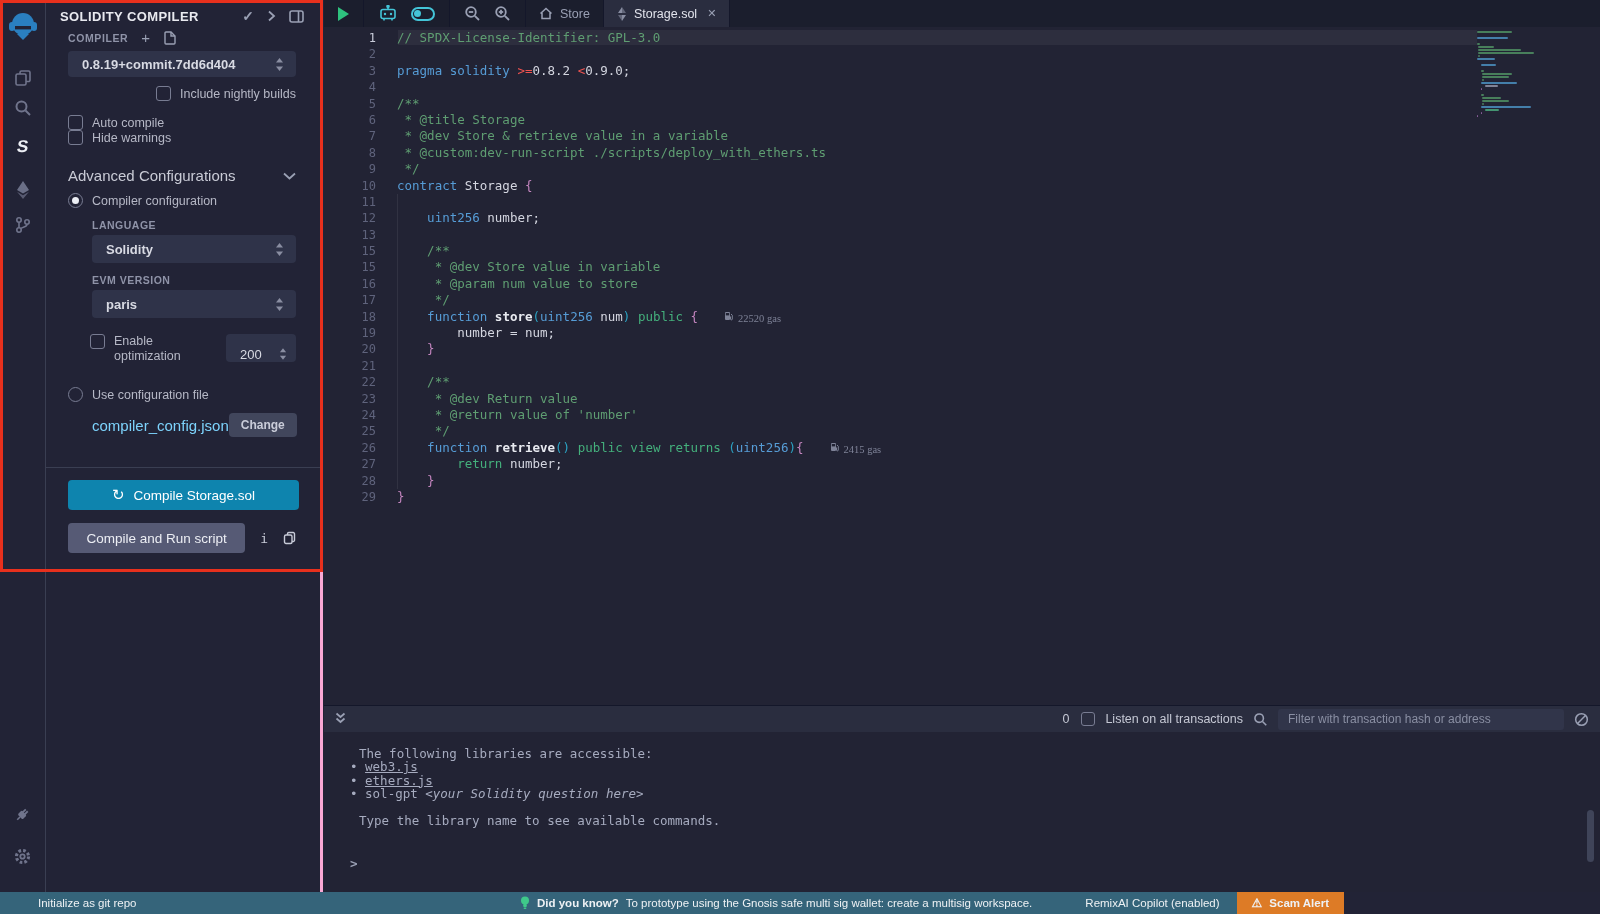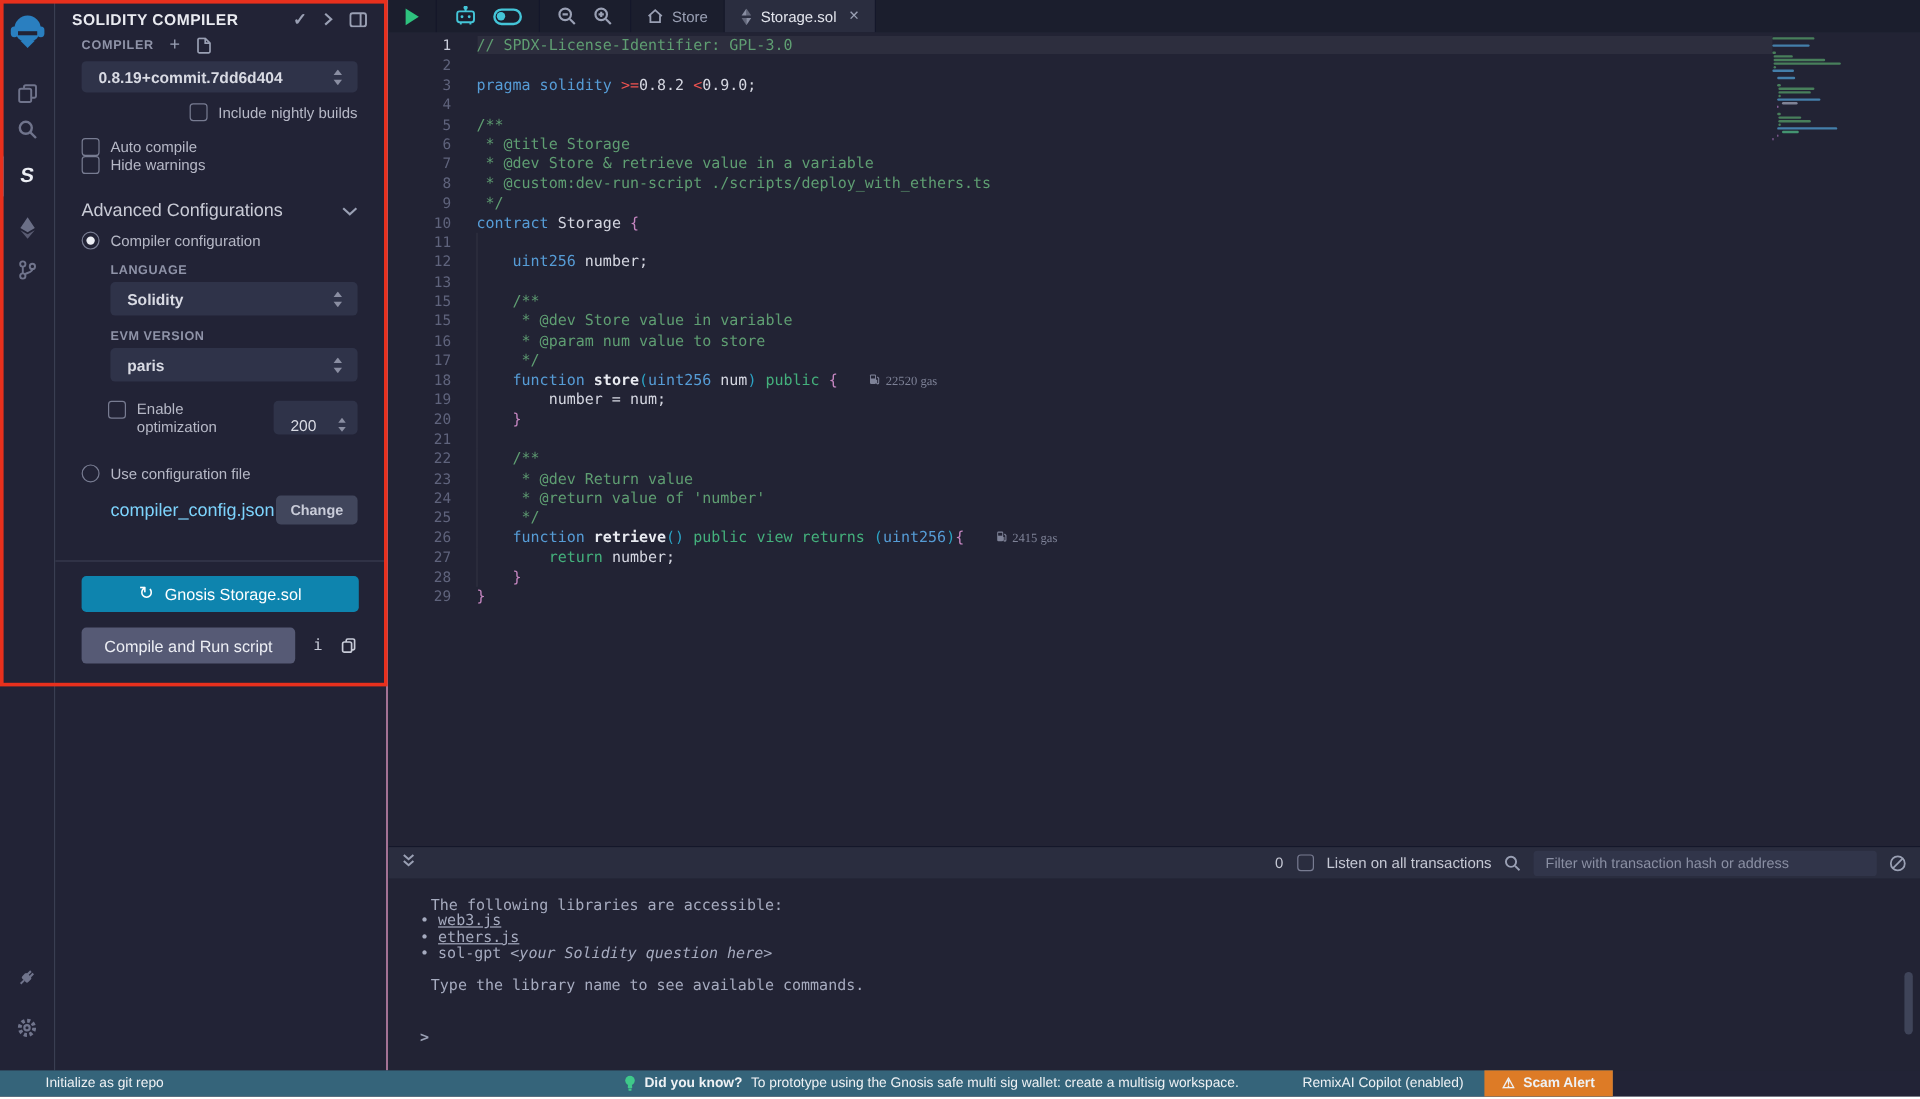--- a/index.html
+++ b/index.html
@@ -8,21 +8,21 @@
 
   
   .rail { position:absolute; left:0; top:0; width:46px; height:892px; background:#222336; border-right:1px solid #3a3e52; z-index:5; }
   .rail-item { position:absolute; left:0; width:45px; height:32px; display:flex; align-items:center; justify-content:center; color:#70748c; cursor:pointer; }
   .rail-item svg { display:block; }
   .rail-item.active { color:#f0f1f5; }
   .rail-item.active::before { content:''; position:absolute; left:0; top:-2px; height:36px; width:3px; background:#33a1d6; border-radius:0 2px 2px 0; }
   .s-glyph { font-weight:bold; font-size:17px; transform:skewX(-8deg); color:#eceef4; }
 
   
-  .panel { position:absolute; left:46px; top:0; width:277px; height:892px; background:#222336; border-right:1px solid #f9a8d4; z-index:4; font-size:12.5px; color:#b6b8c6; }
+  .panel { position:absolute; left:46px; top:0; width:277px; height:892px; background:#222336; border-right:3px solid #f9a8d4; z-index:4; font-size:12.5px; color:#b6b8c6; }
   .p-header { display:flex; align-items:center; padding:7px 16px 0 14px; height:25px; }
   .p-title { font-size:13px; font-weight:bold; letter-spacing:.4px; color:#e9eaf0; flex:1; }
   .p-header .hicon { margin-left:13px; display:flex; align-items:center; color:#9aa0b4; cursor:pointer; }
   .check { color:#2fbb7f; font-size:14px; font-weight:bold; }
   .sec-label { font-size:10.5px; letter-spacing:.6px; color:#8f93a8; font-weight:bold; }
   .compiler-row { margin:6px 14px 0 22px; height:14px; display:flex; align-items:center; gap:13px; }
   .compiler-row .micon { color:#9aa0b4; display:flex; align-items:center; cursor:pointer; }
   .plus { font-size:15px; line-height:10px; color:#9aa0b4; }
   .sel-box { margin:6px 24px 0 22px; height:26px; background:#2f3349; border-radius:4px; display:flex; align-items:center; padding:0 12px 0 14px; color:#d8dae3; font-weight:bold; font-size:13px; cursor:pointer; }
   .sel-box .spin { margin-left:auto; display:flex; color:#8a8ea2; }
@@ -282,21 +282,21 @@
 
     <div class="config-row">
       <span class="config-file">compiler_config.json</span>
       <button class="btn-change">Change</button>
     </div>
 
     <div class="divider"></div>
 
     <button class="btn-primary">
       <span class="refresh-glyph">↻</span>
-      <span>Gnosis Storage.sol</span>
+      <span>Compile Storage.sol</span>
     </button>
 
     <div class="run-row">
       <button class="btn-secondary">Compile and Run script</button>
       <span class="i-icon">i</span>
       <span class="copy-icon">
         <svg width="13" height="14" viewBox="0 0 13 14" fill="none" stroke="currentColor" stroke-width="1.4">
             <rect x="1.5" y="4" width="7.5" height="8.5" rx="1.5"></rect>
             <path d="M4.5 4 V2.8 A1.3 1.3 0 0 1 5.8 1.5 H10.2 A1.3 1.3 0 0 1 11.5 2.8 V9.2 A1.3 1.3 0 0 1 10.2 10.5 H9"></path>
           </svg>

